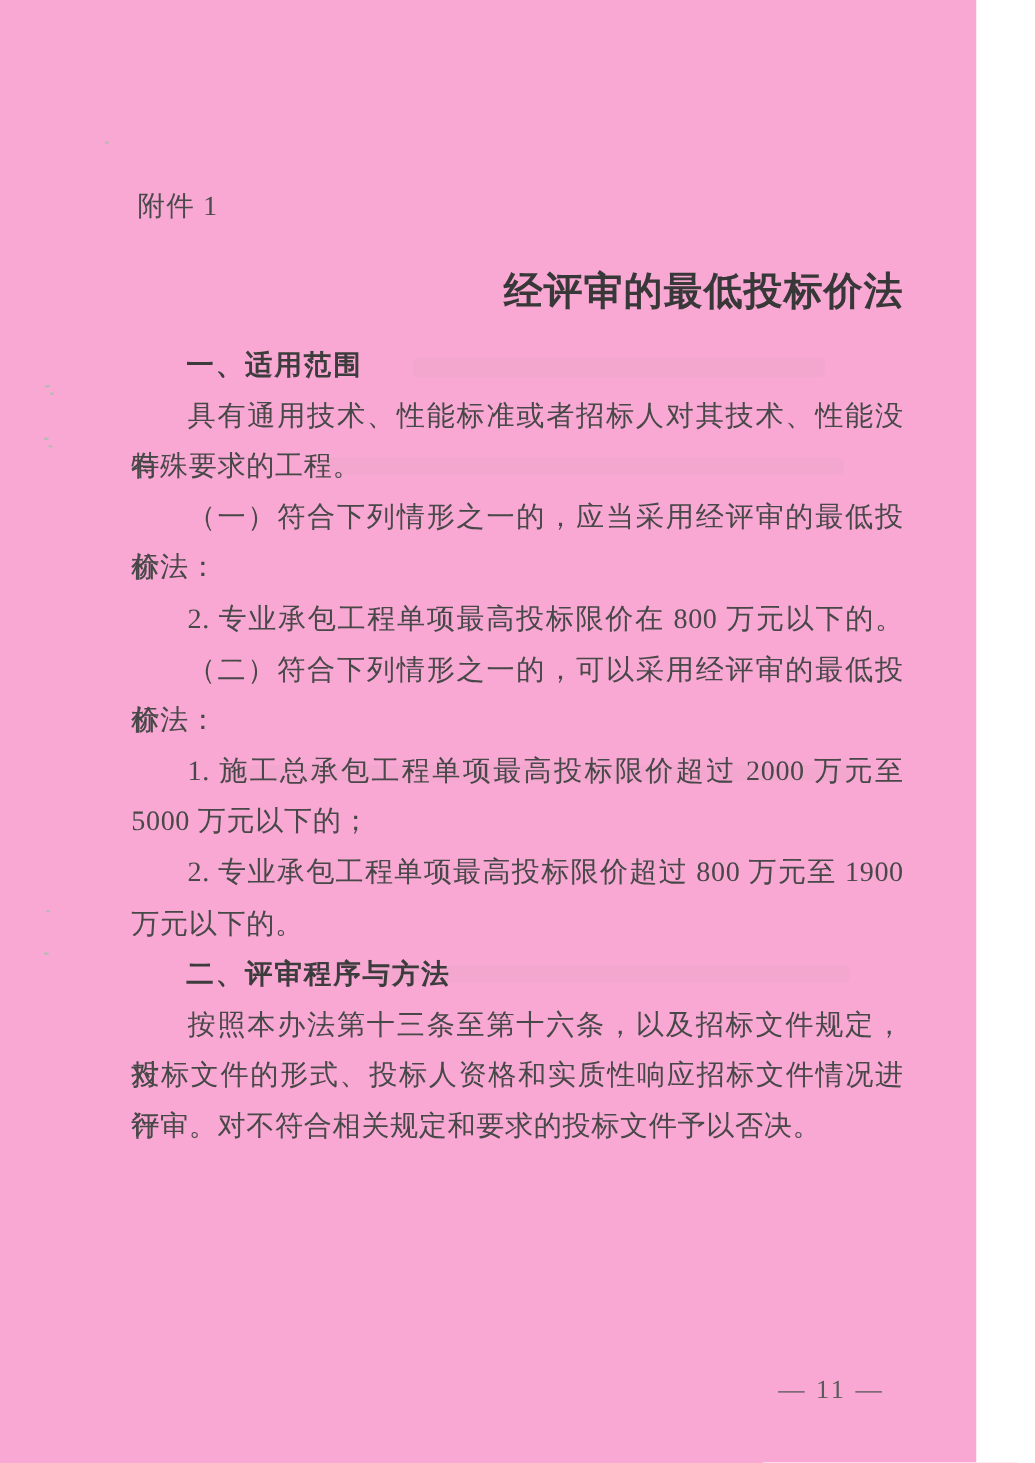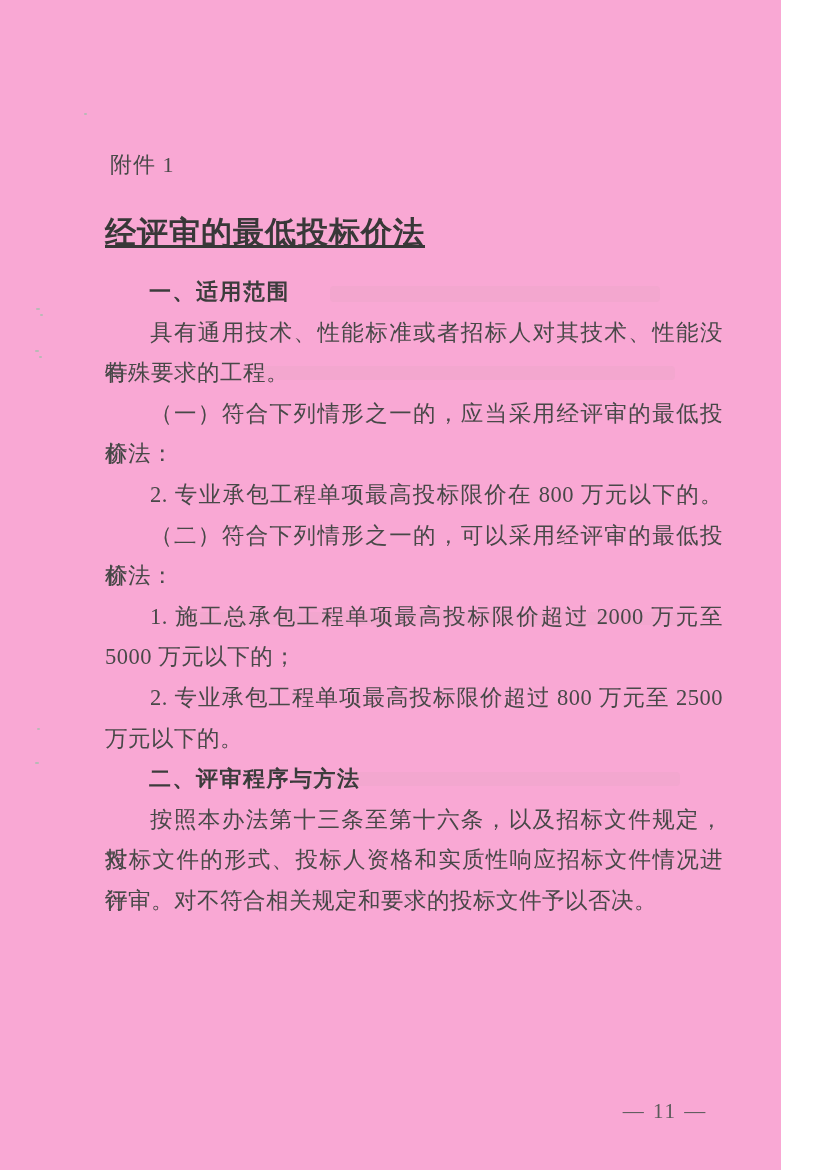--- a/index.html
+++ b/index.html
@@ -39,26 +39,25 @@
     letter-spacing: 1px;
     color: #4a4a4a;
   }
   .title {
     position: absolute;
     left: 105px;
     top: 210px;
     width: 618px;
     height: 46px;
     line-height: 46px;
-    text-align: left;
+    text-align: right;
     font-size: 31px;
     font-weight: bold;
     letter-spacing: 1px;
     color: #383838;
-    text-decoration: underline;
   }
   .doc-lines {
     position: absolute;
     left: 105px;
     top: 272px;
     width: 618px;
   }
   .line {
     height: 40.6px;
     line-height: 40.6px;
@@ -126,21 +125,21 @@
     <div class="line h1 indent">一、适用范围</div>
     <div class="line indent full">具有通用技术、性能标准或者招标人对其技术、性能没有</div>
     <div class="line">特殊要求的工程。</div>
     <div class="line indent full">（一）符合下列情形之一的，应当采用经评审的最低投标</div>
     <div class="line">价法：</div>
     <div class="line indent full">2. 专业承包工程单项最高投标限价在 800 万元以下的。</div>
     <div class="line indent full">（二）符合下列情形之一的，可以采用经评审的最低投标</div>
     <div class="line">价法：</div>
     <div class="line indent full">1. 施工总承包工程单项最高投标限价超过 2000 万元至</div>
     <div class="line">5000 万元以下的；</div>
-    <div class="line indent full">2. 专业承包工程单项最高投标限价超过 800 万元至 2500</div>
+    <div class="line indent full">2. 专业承包工程单项最高投标限价超过 800 万元至 1900</div>
     <div class="line">万元以下的。</div>
     <div class="line h1 indent">二、评审程序与方法</div>
     <div class="line indent full">按照本办法第十三条至第十六条，以及招标文件规定，对</div>
     <div class="line full">投标文件的形式、投标人资格和实质性响应招标文件情况进行</div>
     <div class="line">评审。对不符合相关规定和要求的投标文件予以否决。</div>
   </div>
 
   <div class="page-number">— 11 —</div>
 
 </div>

